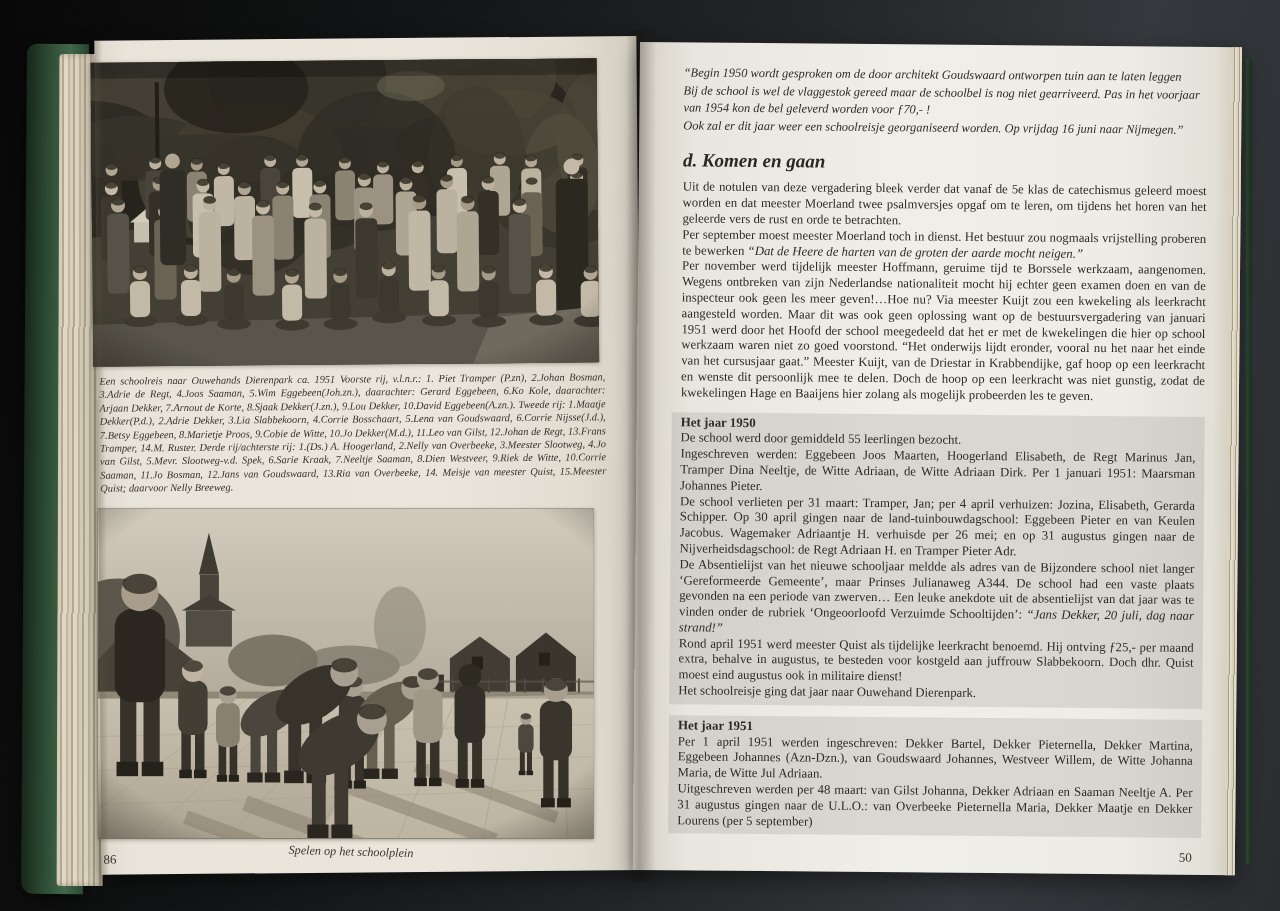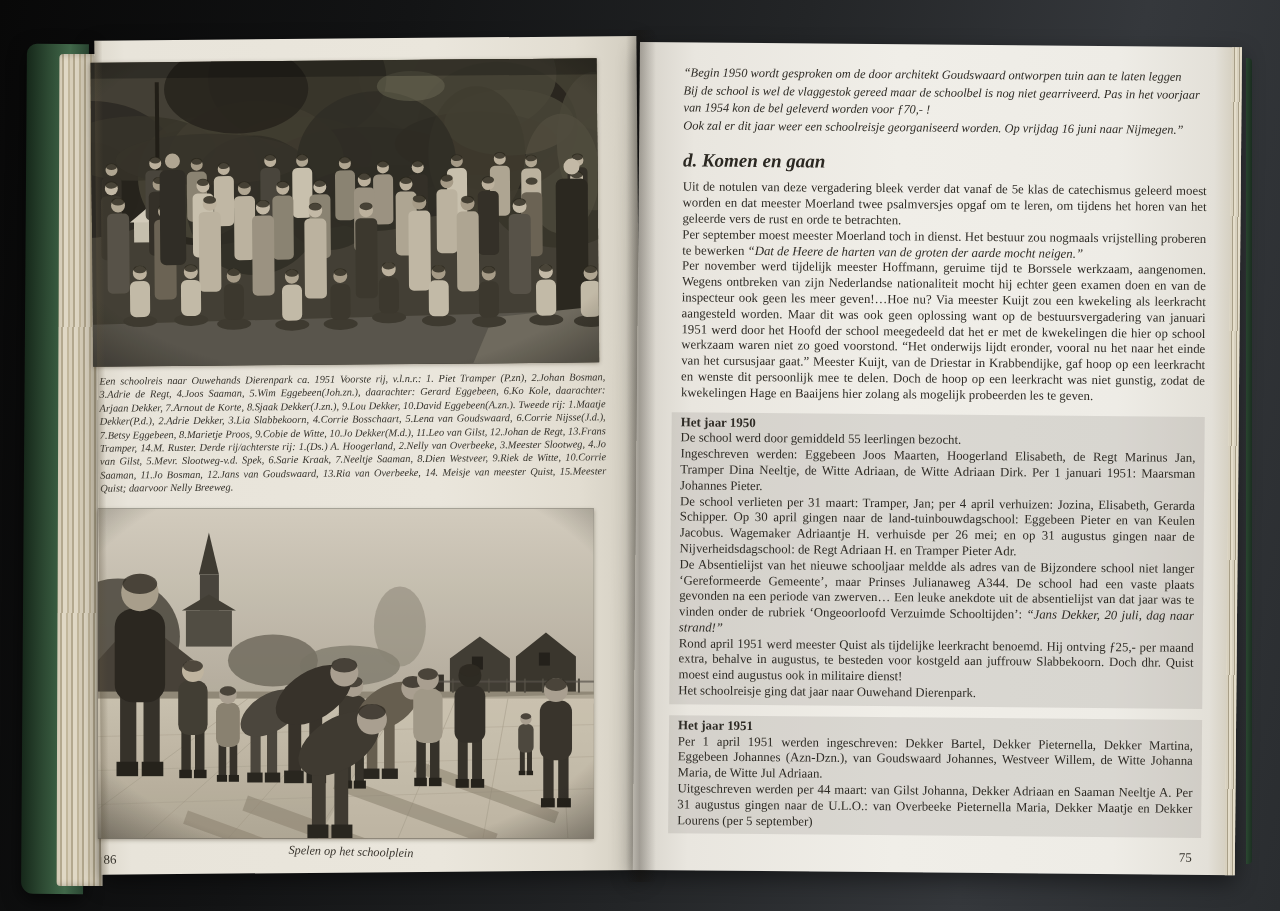--- a/index.html
+++ b/index.html
@@ -424,20 +424,20 @@
               <p><span>De school verlieten per 31 maart: Tramper, Jan; per 4 april verhuizen: Jozina, Elisabeth, Gerarda Schipper. Op 30 april gingen naar de land-tuinbouwdagschool: Eggebeen Pieter en van Keulen Jacobus. Wagemaker Adriaantje H. verhuisde per 26 mei; en op 31 augustus gingen naar de Nijverheidsdagschool: de Regt Adriaan H. en Tramper Pieter Adr.</span></p>
               <p><span>De Absentielijst van het nieuwe schooljaar meldde als adres van de Bijzondere  school niet langer  ‘Gereformeerde Gemeente’, maar Prinses Julianaweg A344. De school had een vaste plaats gevonden na een periode van zwerven… Een leuke anekdote uit de absentielijst van dat jaar was te vinden onder de rubriek ‘Ongeoorloofd Verzuimde Schooltijden’:  </span><span class="it">“Jans Dekker, 20 juli, dag naar strand!”</span></p>
               <p><span>Rond april 1951 werd meester Quist als tijdelijke leerkracht benoemd. Hij ontving ƒ25,- per maand extra, behalve in augustus, te besteden voor kostgeld aan juffrouw Slabbekoorn. Doch dhr. Quist moest eind augustus ook in militaire dienst!</span></p>
               <p><span>Het schoolreisje ging dat jaar naar Ouwehand Dierenpark.</span></p>
             </div>
         </div>
         <div class="graybox">
           <div class="bh">Het jaar 1951</div>
           <div class="body">
               <p><span>Per 1 april 1951 werden ingeschreven: Dekker Bartel, Dekker Pieternella, Dekker Martina, Eggebeen Johannes (Azn-Dzn.), van Goudswaard Johannes, Westveer Willem, de Witte Johanna Maria, de Witte Jul Adriaan.</span></p>
-              <p><span>Uitgeschreven werden per 44 maart: van Gilst Johanna, Dekker Adriaan en Saaman Neeltje A. Per 31 augustus gingen naar de U.L.O.: van Overbeeke Pieternella Maria, Dekker Maatje en Dekker Lourens (per 5 september)</span></p>
+              <p><span>Uitgeschreven werden per 48 maart: van Gilst Johanna, Dekker Adriaan en Saaman Neeltje A. Per 31 augustus gingen naar de U.L.O.: van Overbeeke Pieternella Maria, Dekker Maatje en Dekker Lourens (per 5 september)</span></p>
             </div>
         </div>
       </div>
-      <div class="pagenum pn-right">75</div>
+      <div class="pagenum pn-right">50</div>
     </div>
   </div>
 </div>
 
 </body></html>

